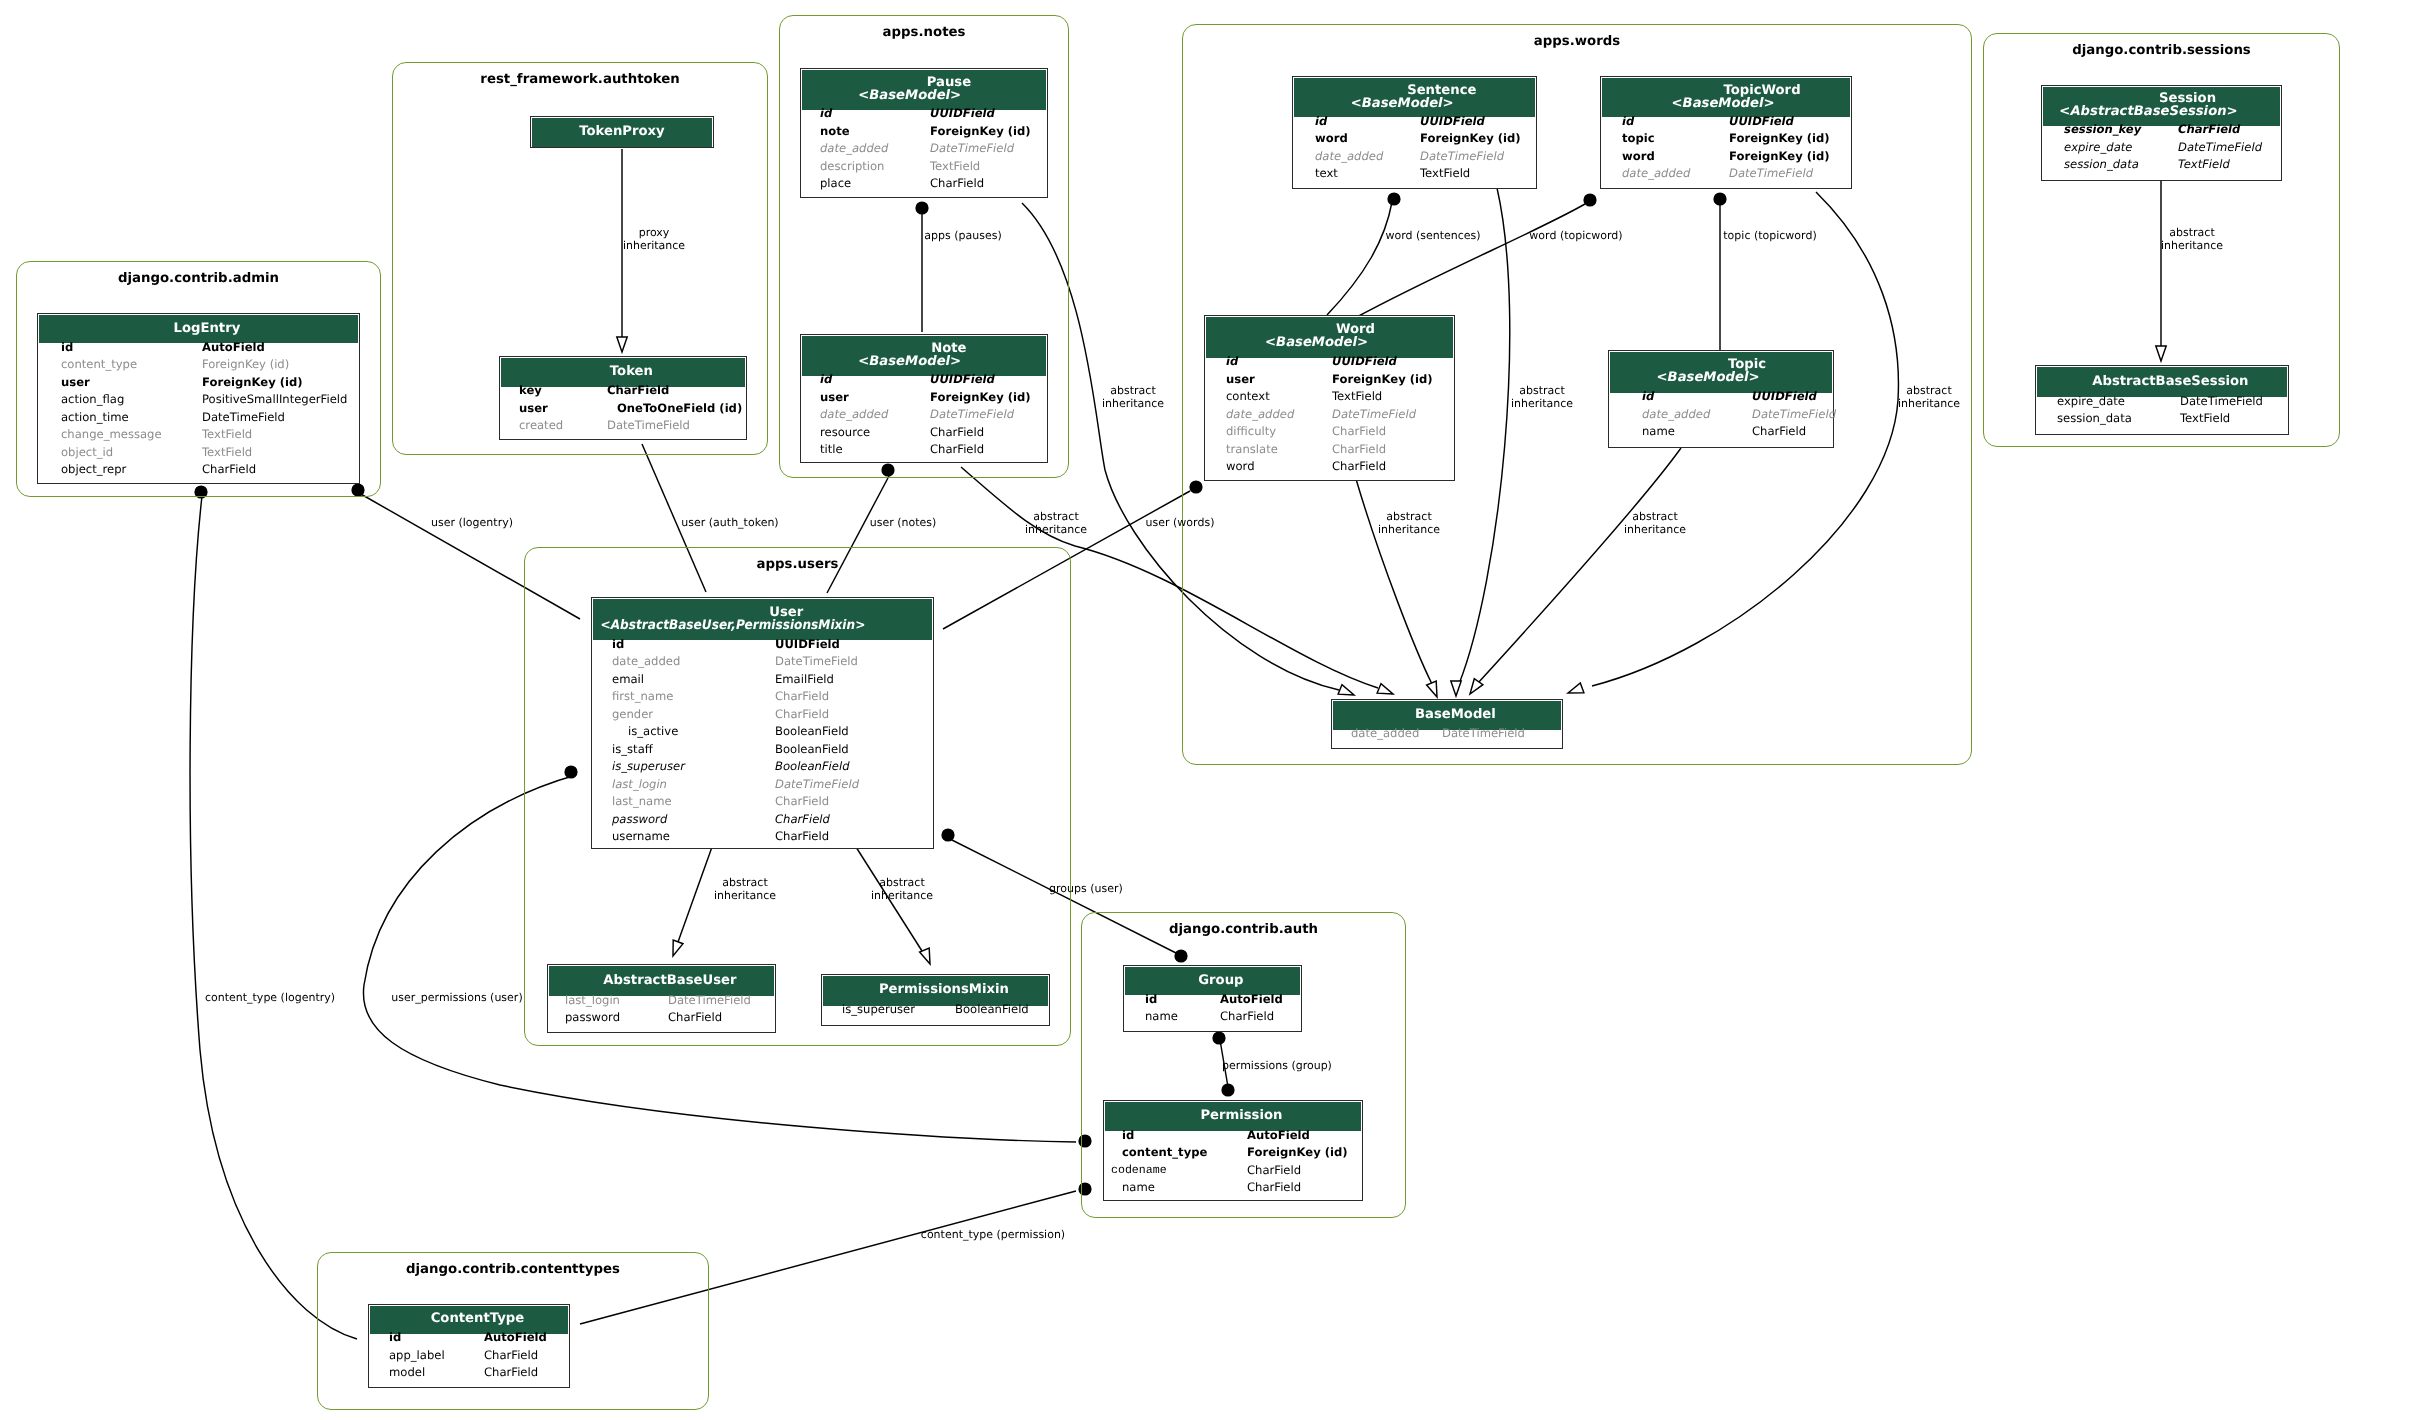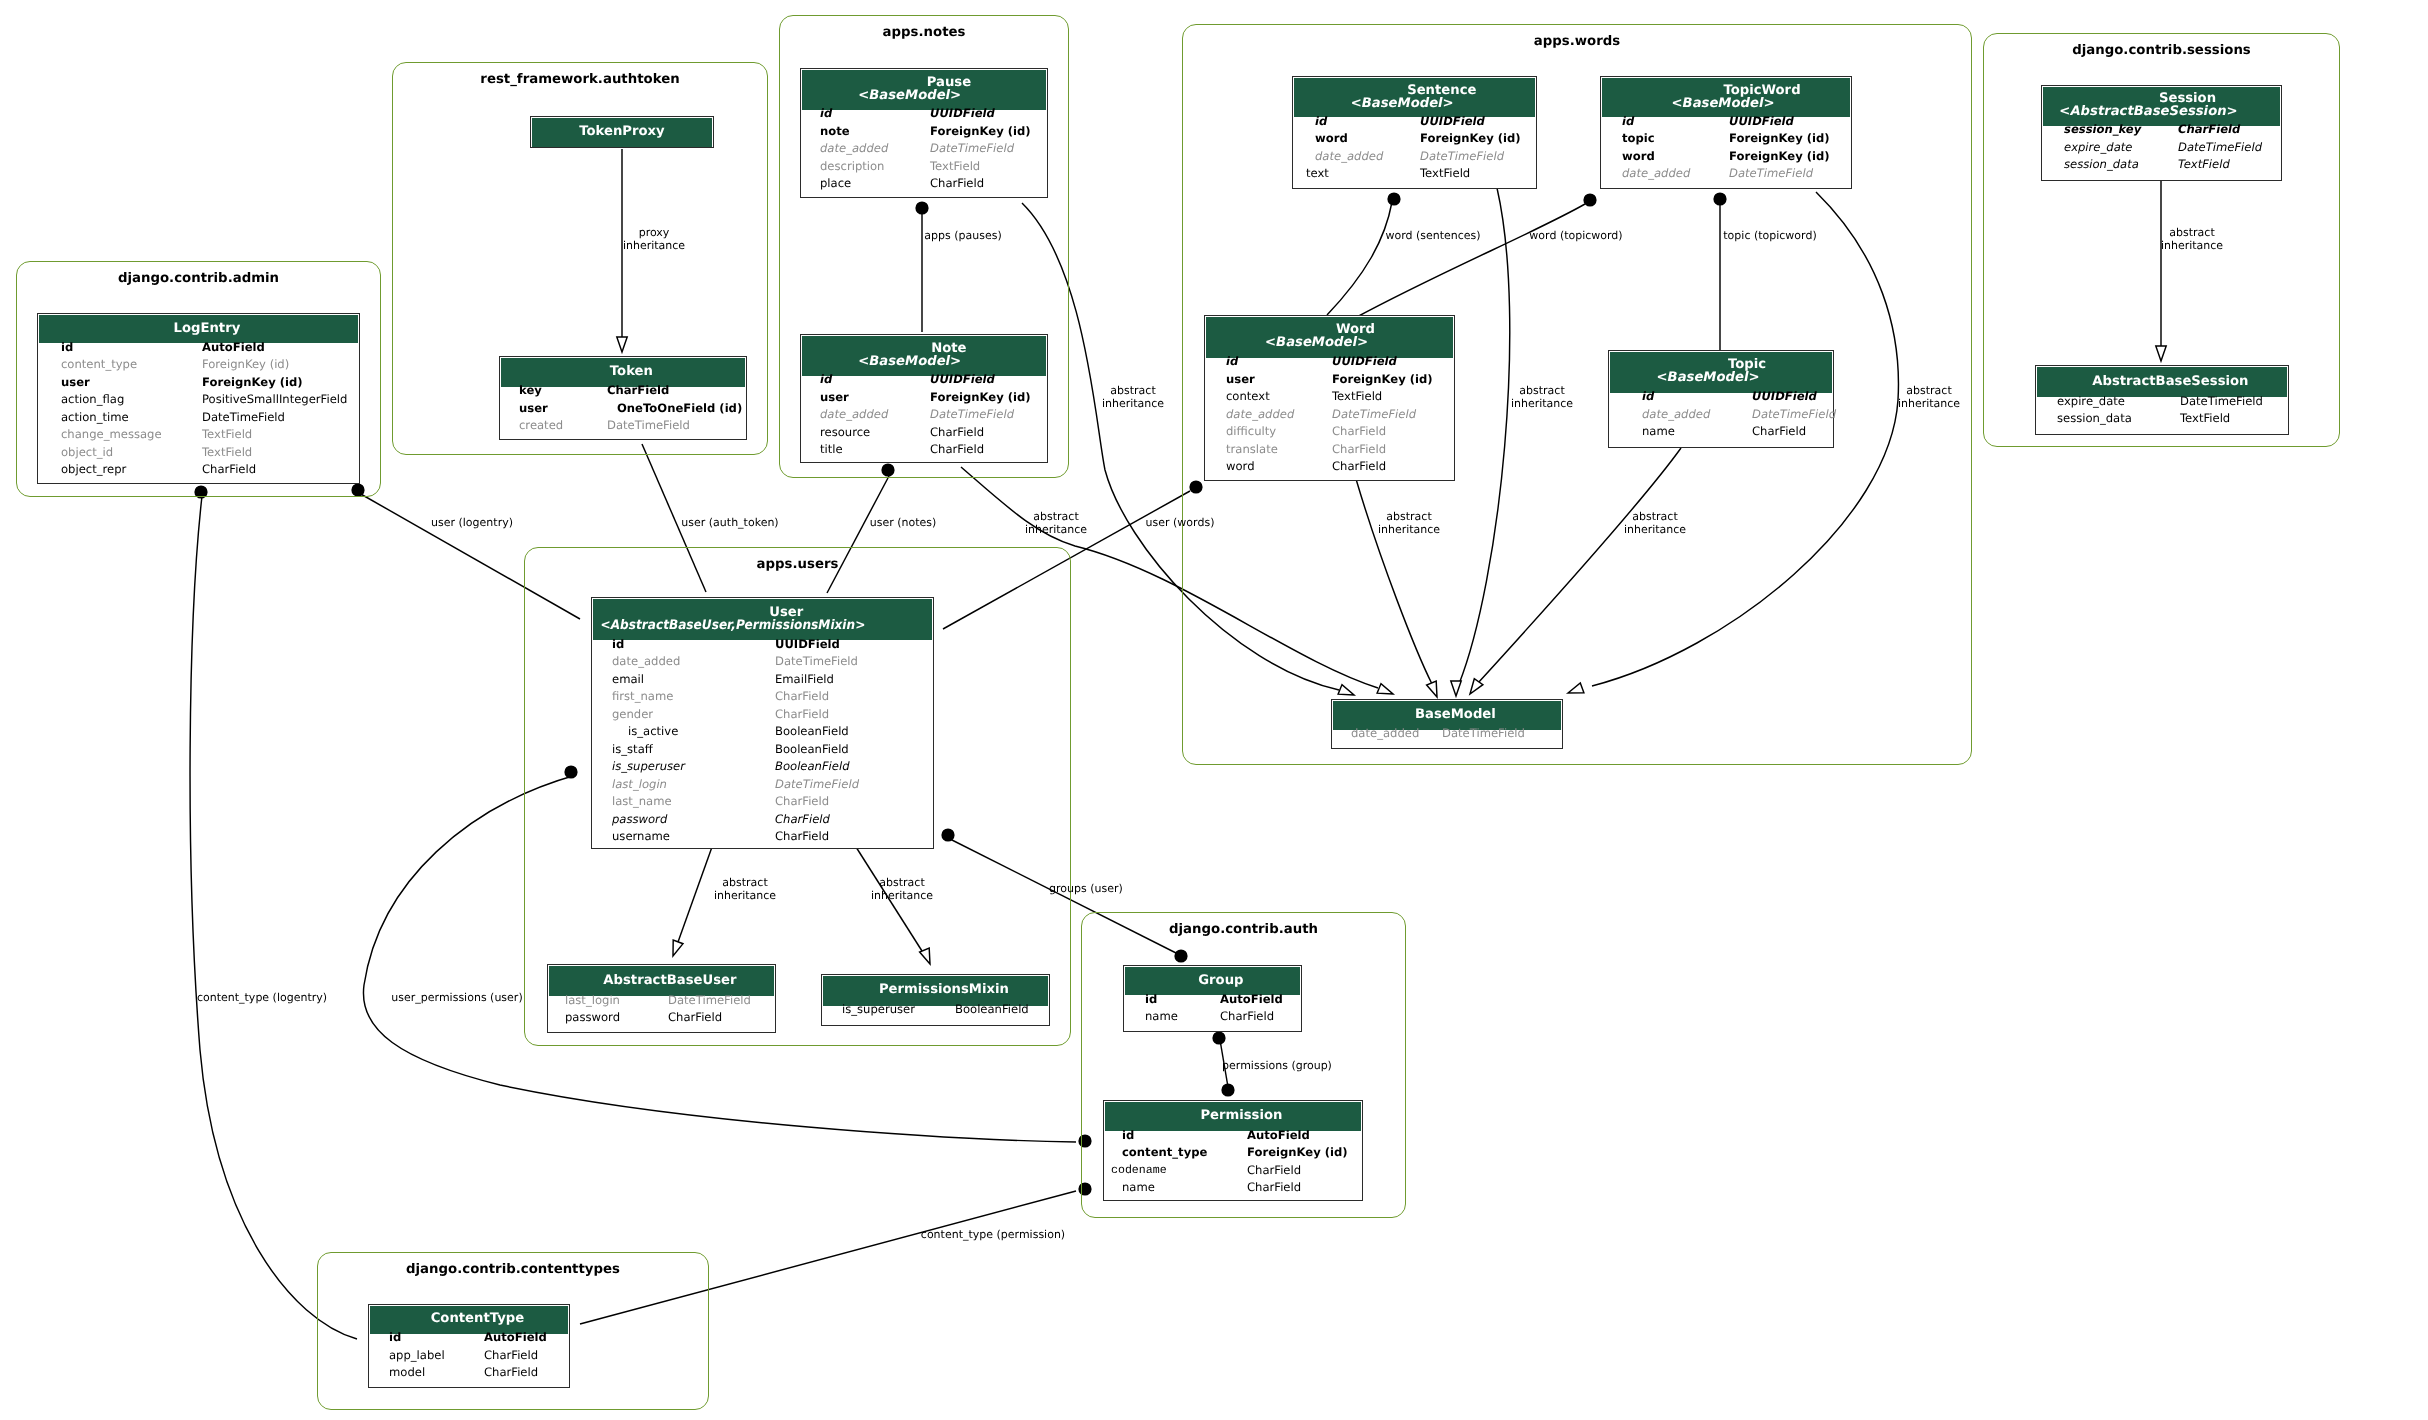--- a/index.html
+++ b/index.html
@@ -265,21 +265,21 @@
       </div>
   <div class="erow">
         <span class="n b" style="left:21px;">word</span>
         <span class="t b" style="left:126px;">ForeignKey (id)</span>
       </div>
   <div class="erow">
         <span class="n g i" style="left:21px;">date_added</span>
         <span class="t g i" style="left:126px;">DateTimeField</span>
       </div>
   <div class="erow">
-        <span class="n" style="left:12px;">text</span>
+        <span class="n" style="left:21px;">text</span>
         <span class="t" style="left:126px;">TextField</span>
       </div>
 </div>
 <div class="entity" style="left:1600px;top:76px;width:252px;height:113px;">
   <div class="ehead" style="height:39.0px;padding-left:20px;">
     <div class="ln" style="margin-left:52.0px;">TopicWord</div>
     <div class="ln st" style="margin-left:-26.0px;">&lt;BaseModel&gt;</div>
   </div>
   <div class="erow">
         <span class="n b i" style="left:20px;">id</span>
@@ -583,19 +583,19 @@
     </div>
 <div class="elabel" style="left:936px;width:300px;text-align:center;top:882.9px;">
       <div>groups (user)</div>
     </div>
 <div class="elabel" style="left:1127px;width:300px;text-align:center;top:1059.9px;">
       <div>permissions (group)</div>
     </div>
 <div class="elabel" style="left:307px;width:300px;text-align:center;top:991.9px;">
       <div>user_permissions (user)</div>
     </div>
-<div class="elabel" style="left:112px;width:300px;text-align:center;top:991.9px;">
+<div class="elabel" style="left:120px;width:300px;text-align:center;top:991.9px;">
       <div>content_type (logentry)</div>
     </div>
 <div class="elabel" style="left:843px;width:300px;text-align:center;top:1228.9px;">
       <div>content_type (permission)</div>
     </div>
 </div>
 
 </body></html>

